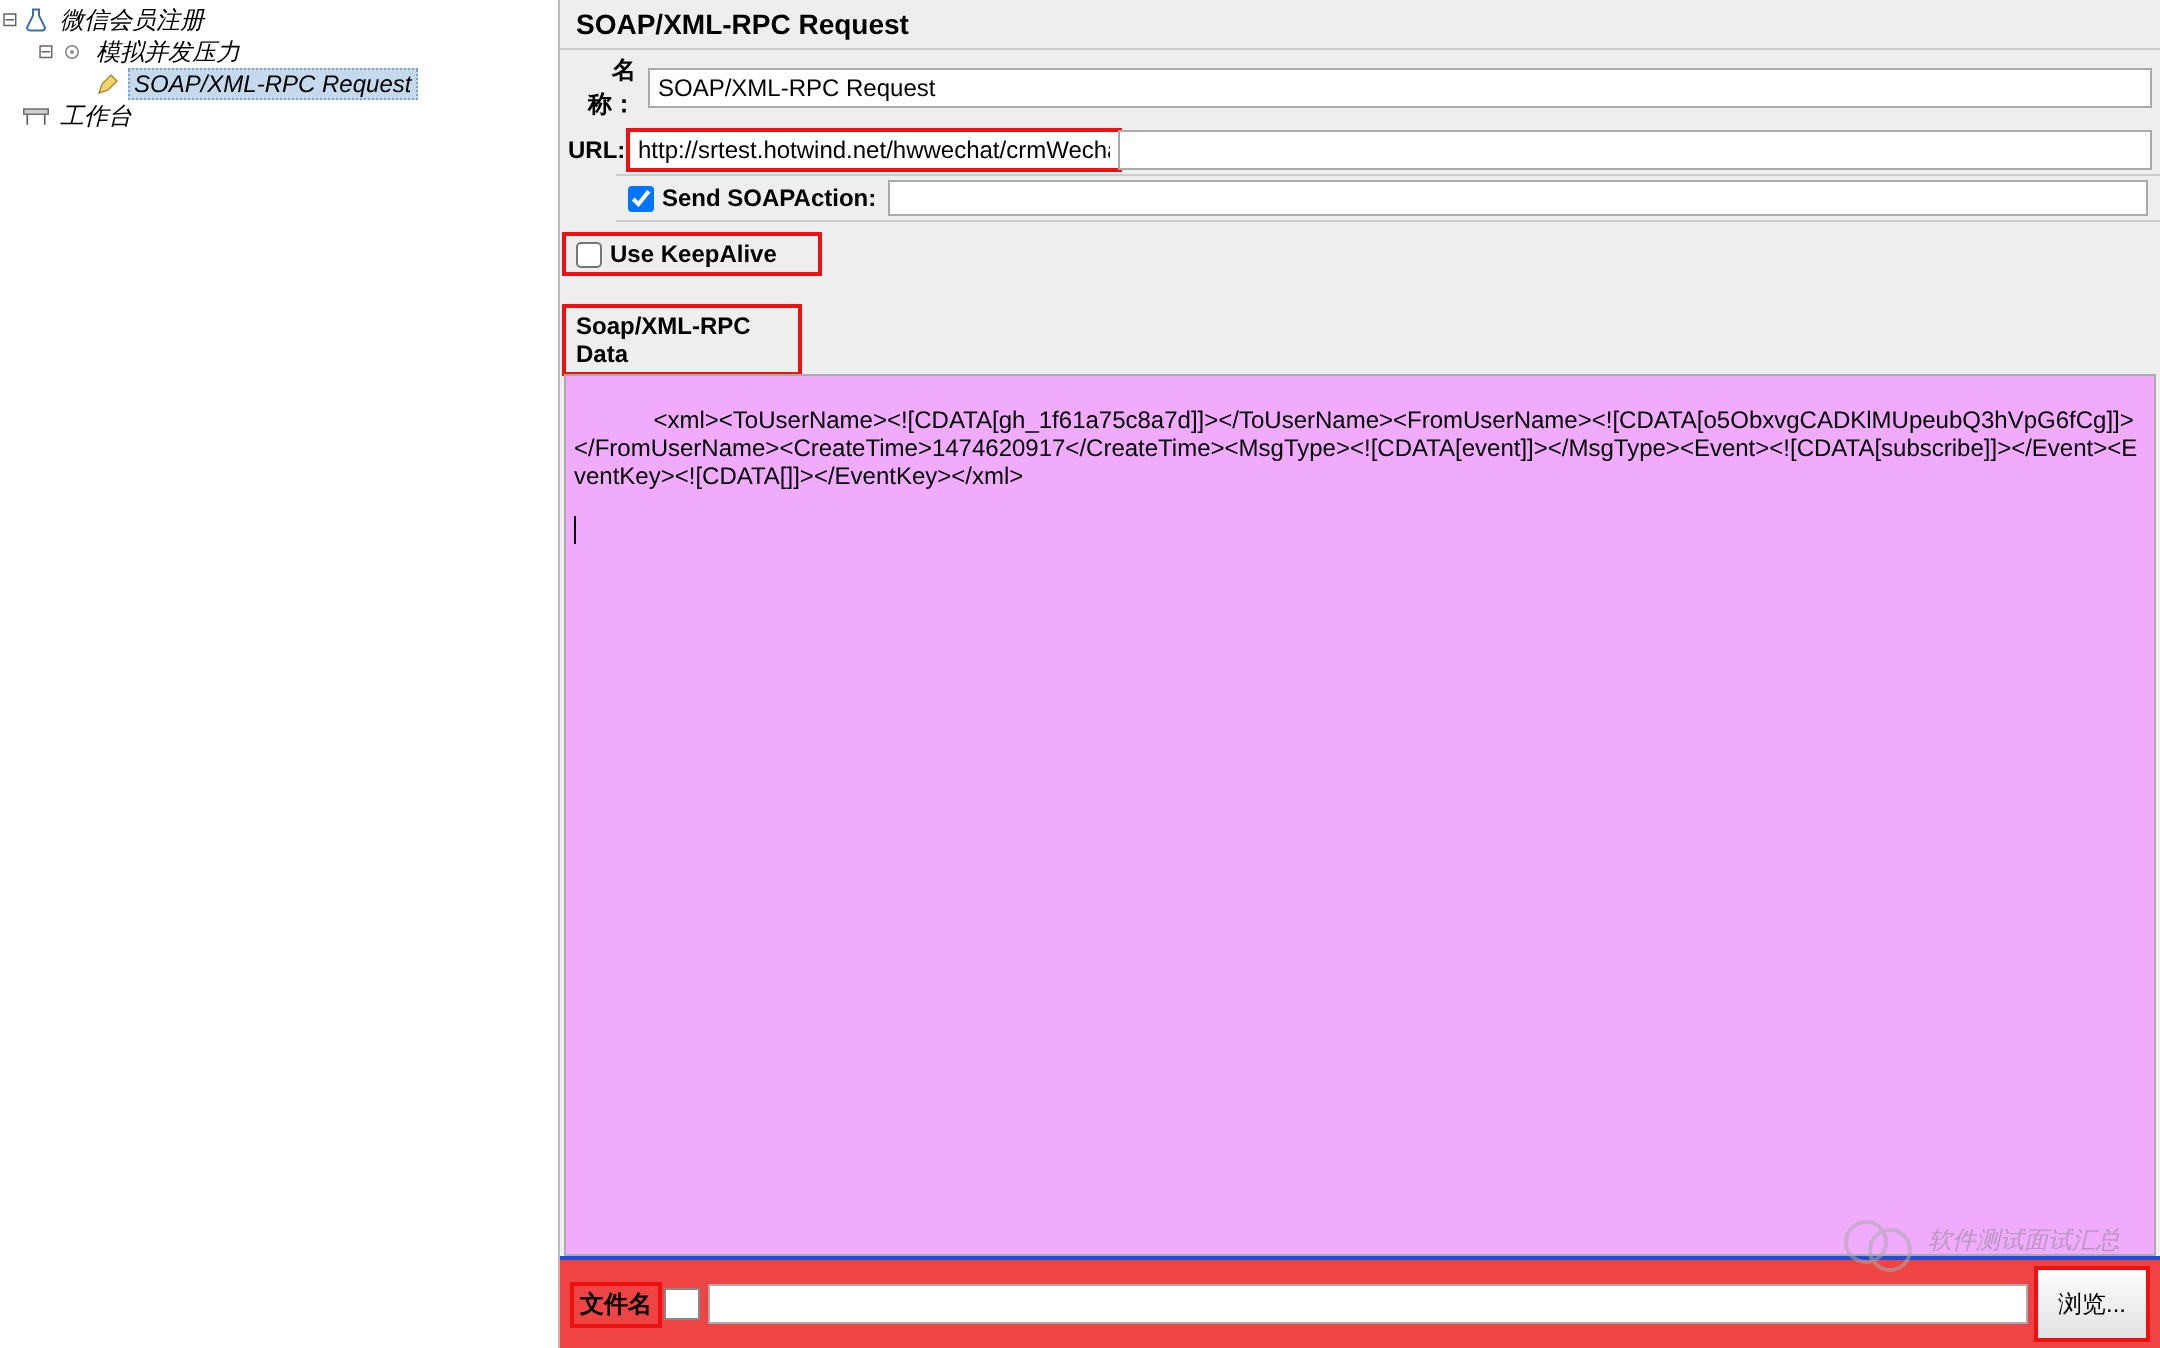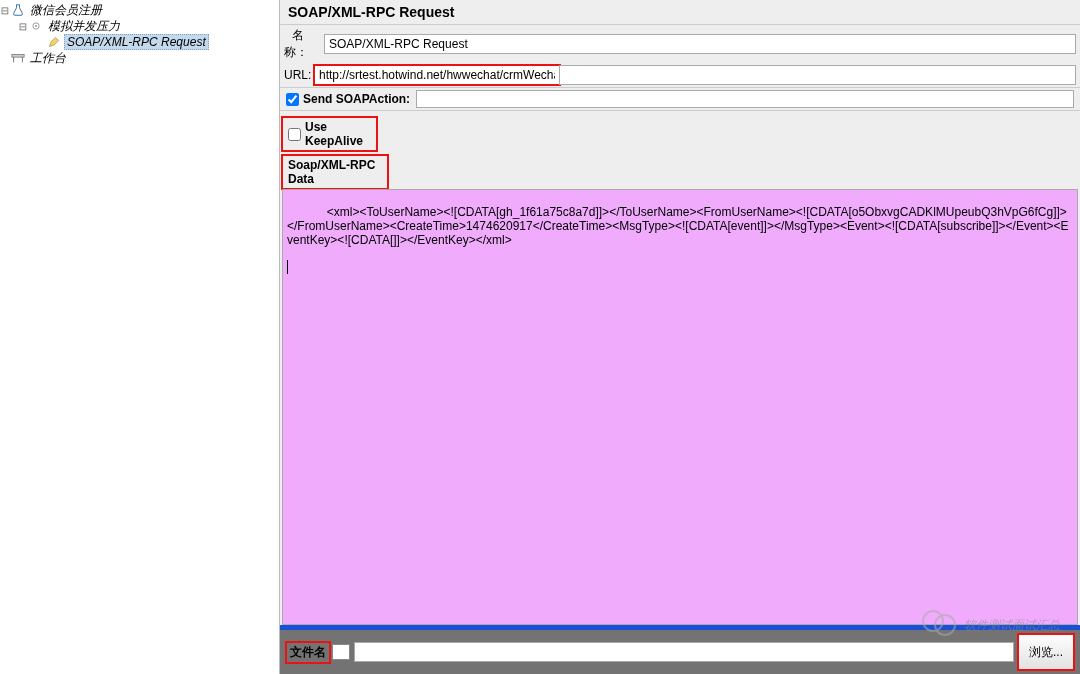--- a/index.html
+++ b/index.html
@@ -15,39 +15,39 @@
 .tree-node .label { padding: 0 2px; font-style: italic; }
 .tree-node.selected .label { background: #c5d9ed; border: 1px dotted #7da2c5; }
 .indent-1 { padding-left: 18px; }
 .indent-2 { padding-left: 36px; }
 
 
 .main-panel { flex: 1; height: 100%; display: flex; flex-direction: column; background: #eeeeee; position: relative; }
 .main-title { font-weight: bold; font-size: 14px; padding: 4px 8px; background: #eeeeee; border-bottom: 1px solid #ccc; }
 
 .form-row { display: flex; align-items: center; padding: 2px 4px; }
-.form-row .lbl { width: 40px; font-weight: normal; text-align: right; padding-right: 20px; }
+.form-row .lbl { width: 40px; font-weight: bold; text-align: right; padding-right: 6px; }
 .form-row input[type=text] { flex: 1; height: 20px; border: 1px solid #aaa; background: #fff; padding: 0 4px; font-size: 12px; }
 
-.section-bar { background: #eeeeee; border-top: 1px solid #ccc; border-bottom: 1px solid #ccc; padding: 2px 6px; display: flex; align-items: center; }
+.section-bar { background: #eeeeee; border-top: 1px solid #ccc; border-bottom: 1px solid #ccc; padding: 2px 6px; display: flex; align-items: center; margin-left: 28px; }
 .section-bar.bold { font-weight: bold; }
 .section-bar input[type=checkbox] { margin-right: 4px; }
 .section-bar .after-input { flex:1; height:18px; border:1px solid #aaa; background:#fff; margin-left:6px; }
 
 .data-area { flex: 1; background: #f0abfc; border: 1px solid #aaa; margin: 0 2px; padding: 2px 4px; font-family: monospace; font-size: 11px; white-space: pre-wrap; word-break: break-all; overflow: hidden; position: relative; }
 .data-area .cursor-line { border-left: 1px solid #000; height: 14px; display: inline-block; }
 
-.bottom-row { display: flex; align-items: center; padding: 4px 6px; background: #737373; border-top: 5px solid #1d4ed8; }
+.bottom-row { display: flex; align-items: center; padding: 4px 6px; background: #ef4444; border-top: 2px solid #1d4ed8; }
 .bottom-row .lbl { font-weight: bold; margin-right: 2px; }
 .bottom-row .file-input { flex: 1; height: 20px; border: 1px solid #aaa; background: #fff; margin: 0 4px; }
 .bottom-row button { height: 36px; padding: 0 10px; border: 1px solid #888; background: linear-gradient(#fdfdfd,#e2e2e2); font-size: 12px; }
 
 .redbox { outline: 2px solid #e11; outline-offset: -1px; }
 
-.watermark { position: absolute; right: 20px; bottom: 40px; opacity: 0.55; display: flex; align-items: flex-end; gap: 8px; color: #888; font-size: 22px; font-style: italic; font-family: "KaiTi","STKaiti",serif; pointer-events:none; }
+.watermark { position: absolute; right: 20px; bottom: 40px; opacity: 0.55; display: flex; align-items: center; gap: 8px; color: #888; font-size: 22px; font-style: italic; font-family: "KaiTi","STKaiti",serif; pointer-events:none; }
 .watermark .wm-icon { width: 34px; height: 28px; position: relative; }
 .watermark .wm-icon::before, .watermark .wm-icon::after { content:""; position:absolute; border:2px solid #aaa; border-radius:50%; }
 .watermark .wm-icon::before { width:18px; height:18px; left:0; top:4px; }
 .watermark .wm-icon::after { width:18px; height:18px; left:12px; top:8px; }
 
 .flask-svg { width:12px; height:12px; }
 .pin-svg { width:10px; height:10px; }
 .pencil-svg { width:12px; height:12px; }
 .bench-svg { width:14px; height:12px; }
 
@@ -116,26 +116,26 @@
     </div>
 
     <div class="section-bar">
       <input type="checkbox" checked="" style="">
       <span class="bold" style="font-weight:bold">Send SOAPAction:</span>
       <span class="after-input"></span>
     </div>
 
     <div style="height:6px;background:#eeeeee"></div>
 
-    <div class="section-bar redbox" style="width:95px;margin-left:2px">
+    <div class="section-bar redbox" style="width:128px;margin-left:2px">
       <input type="checkbox" style="">
       <span style="font-weight:bold">Use KeepAlive</span>
     </div>
 
-    <div class="section-bar bold redbox" style="width:106px;margin-left:2px;margin-top:4px">
+    <div class="section-bar bold redbox" style="width:118px;margin-left:2px;margin-top:16px">
       <span>Soap/XML-RPC Data</span>
     </div>
 
     <div class="data-area">
       <span>&lt;xml&gt;&lt;ToUserName&gt;&lt;![CDATA[gh_1f61a75c8a7d]]&gt;&lt;/ToUserName&gt;&lt;FromUserName&gt;&lt;![CDATA[o5ObxvgCADKlMUpeubQ3hVpG6fCg]]&gt;&lt;/FromUserName&gt;&lt;CreateTime&gt;1474620917&lt;/CreateTime&gt;&lt;MsgType&gt;&lt;![CDATA[event]]&gt;&lt;/MsgType&gt;&lt;Event&gt;&lt;![CDATA[subscribe]]&gt;&lt;/Event&gt;&lt;EventKey&gt;&lt;![CDATA[]]&gt;&lt;/EventKey&gt;&lt;/xml&gt;</span>
       <br><span class="cursor-line"></span>
     </div>
 
     <div class="bottom-row">
       <span class="lbl redbox" style="padding:2px 4px">文件名</span>

